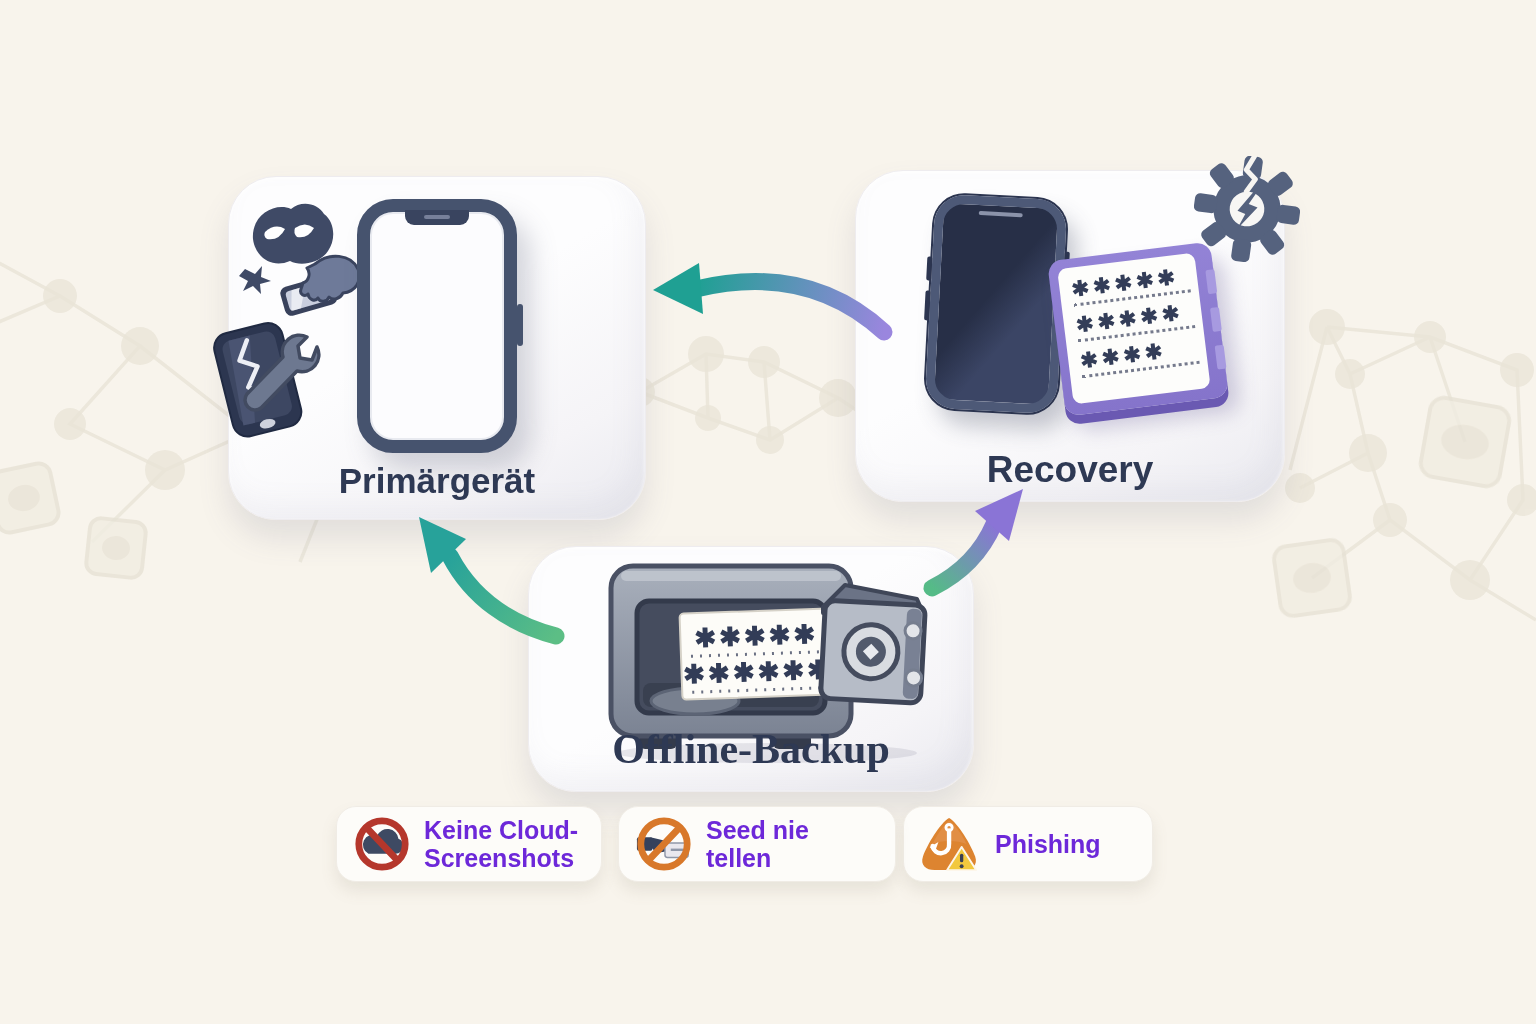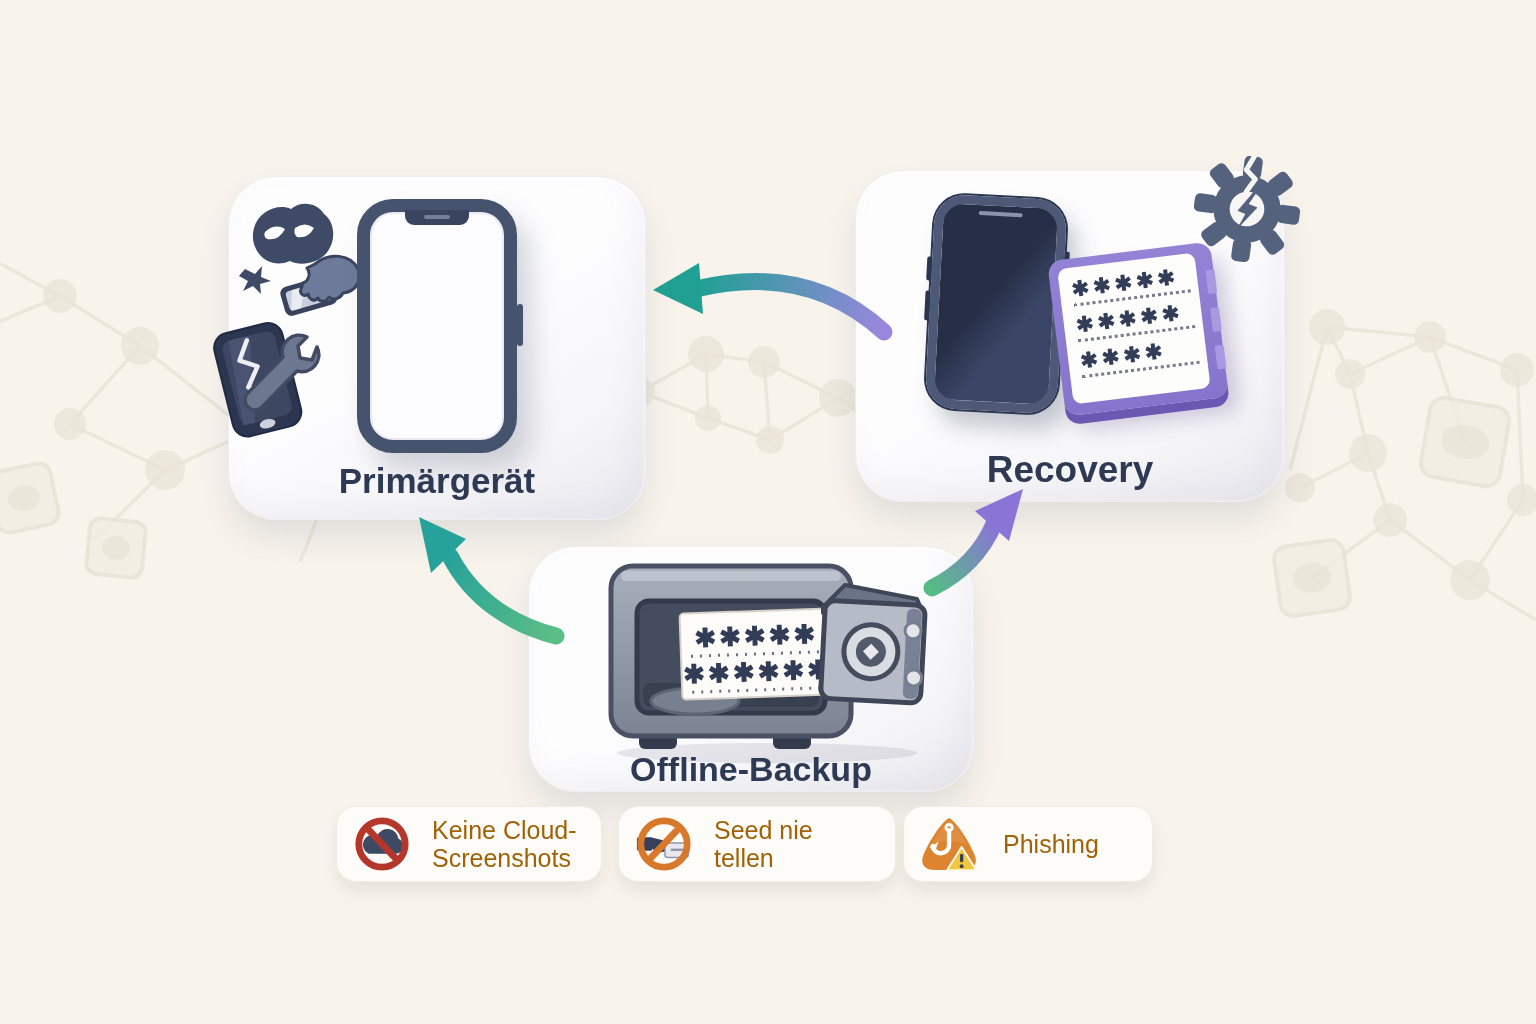--- a/index.html
+++ b/index.html
@@ -13,21 +13,21 @@
         background:linear-gradient(150deg,#fdfdfe 45%,#f5f4f7 78%,#e9e9ef 100%);
         box-shadow:0 18px 30px rgba(100,100,125,.15), inset 0 2px 4px rgba(255,255,255,.9),
                    inset -10px -14px 28px rgba(140,140,165,.08);
         border:1px solid #eeecef;box-sizing:border-box;}
   #card-primary{left:228px;top:176px;width:418px;height:344px;}
   #card-recovery{left:855px;top:170px;width:430px;height:332px;}
   #card-backup{left:528px;top:546px;width:446px;height:246px;}
   .card-label{position:absolute;left:0;right:0;text-align:center;font-weight:bold;color:#2e3954;z-index:3;}
   #card-primary .card-label{bottom:18px;font-size:35px;margin-top:30px;}
   #card-recovery .card-label{bottom:10px;font-size:37px;}
-  #card-backup .card-label{bottom:2px;font-size:34px;}
+  #card-backup .card-label{bottom:18px;font-size:42px;font-family:Liberation Serif, serif;}
   
   #primary-phone{position:absolute;left:128px;top:22px;width:134px;height:228px;
         border:13px solid #46536e;border-radius:36px;background:#fcfcfe;
         box-shadow:14px 18px 26px rgba(90,95,120,.25), inset 0 0 0 2px #e8eaf0;}
   #primary-phone .notch{position:absolute;top:-2px;left:50%;transform:translateX(-50%);
         width:64px;height:15px;background:#39445f;border-radius:0 0 9px 9px;}
   #primary-phone .notch-speaker{position:absolute;top:5px;left:50%;transform:translateX(-50%);
         width:26px;height:4px;background:#77809a;border-radius:2px;}
   #primary-phone .side-btn{position:absolute;right:-19px;top:92px;width:6px;height:42px;
         background:#46536e;border-radius:3px;}
@@ -51,21 +51,21 @@
   #seed-card .tab{position:absolute;right:-1px;width:9px;height:24px;background:#a79ae0;border-radius:2px;}
   .seed-row{font-size:21px;font-weight:bold;color:#333d58;letter-spacing:4px;line-height:1;}
   .seed-dots{height:0;border-bottom:3px dotted rgba(58,66,92,.7);margin:4px 0 8px;}
   
   .badge{position:absolute;top:806px;height:76px;z-index:3;display:flex;align-items:center;gap:13px;
         padding:0 16px;background:#fdfcf9;border-radius:20px;border:1px solid #f0ece5;
         box-shadow:0 9px 16px rgba(125,115,95,.13);box-sizing:border-box;}
   #badge-no-cloud{left:336px;width:266px;}
   #badge-no-seed{left:618px;width:278px;}
   #badge-phishing{left:903px;width:250px;}
-  .badge-text{font-size:25px;font-weight:normal;color:#a16207;line-height:1.12;margin-left:8px;}
+  .badge-text{font-size:25px;font-weight:bold;color:#6d28d9;line-height:1.12;}
   
   #flow-arrows{position:absolute;left:0;top:0;z-index:5;pointer-events:none;}
   #gear-wrap{position:absolute;left:1194px;top:156px;width:106px;height:106px;z-index:4;}
   #thief-wrap{position:absolute;left:6px;top:18px;width:140px;height:132px;}
   #broken-wrap{position:absolute;left:-36px;top:136px;width:146px;height:136px;}
   #safe-wrap{position:absolute;left:58px;top:8px;width:364px;height:212px;}
 </style>
 </head>
 <body>
 

